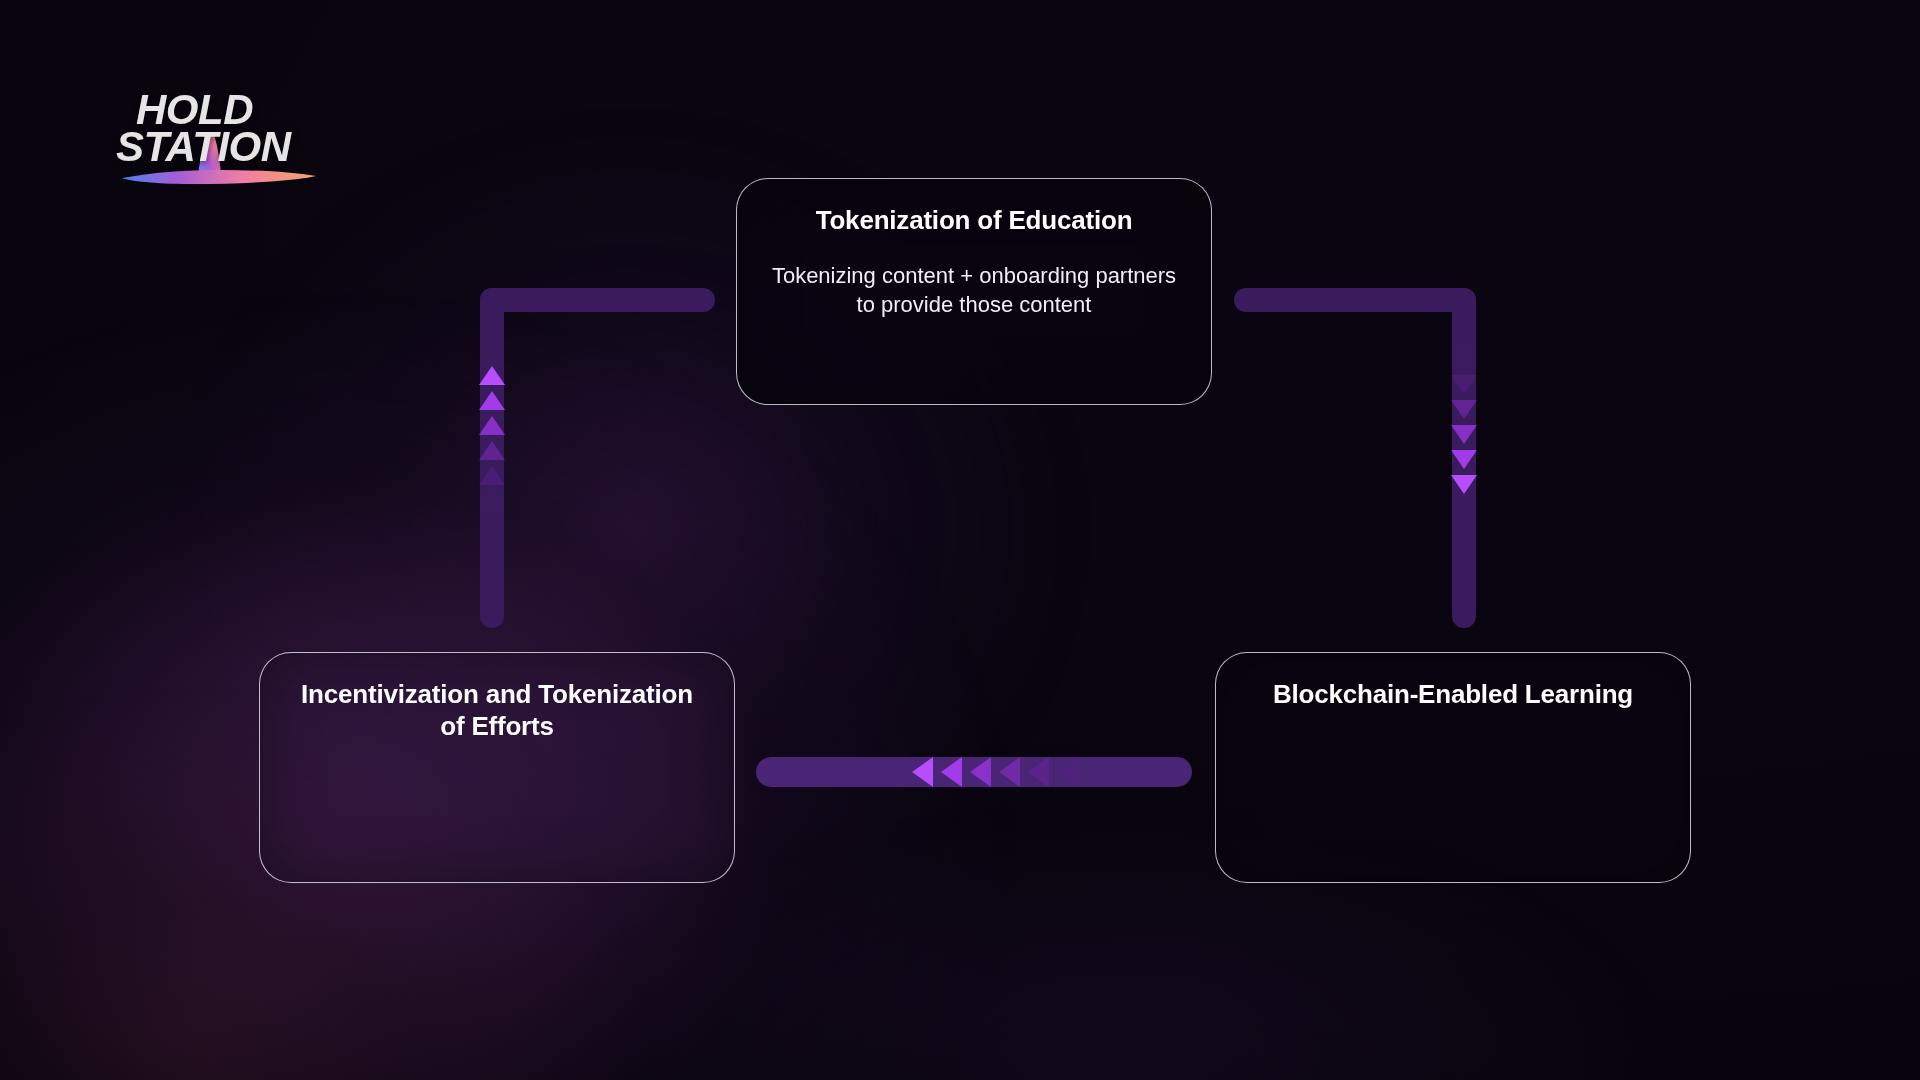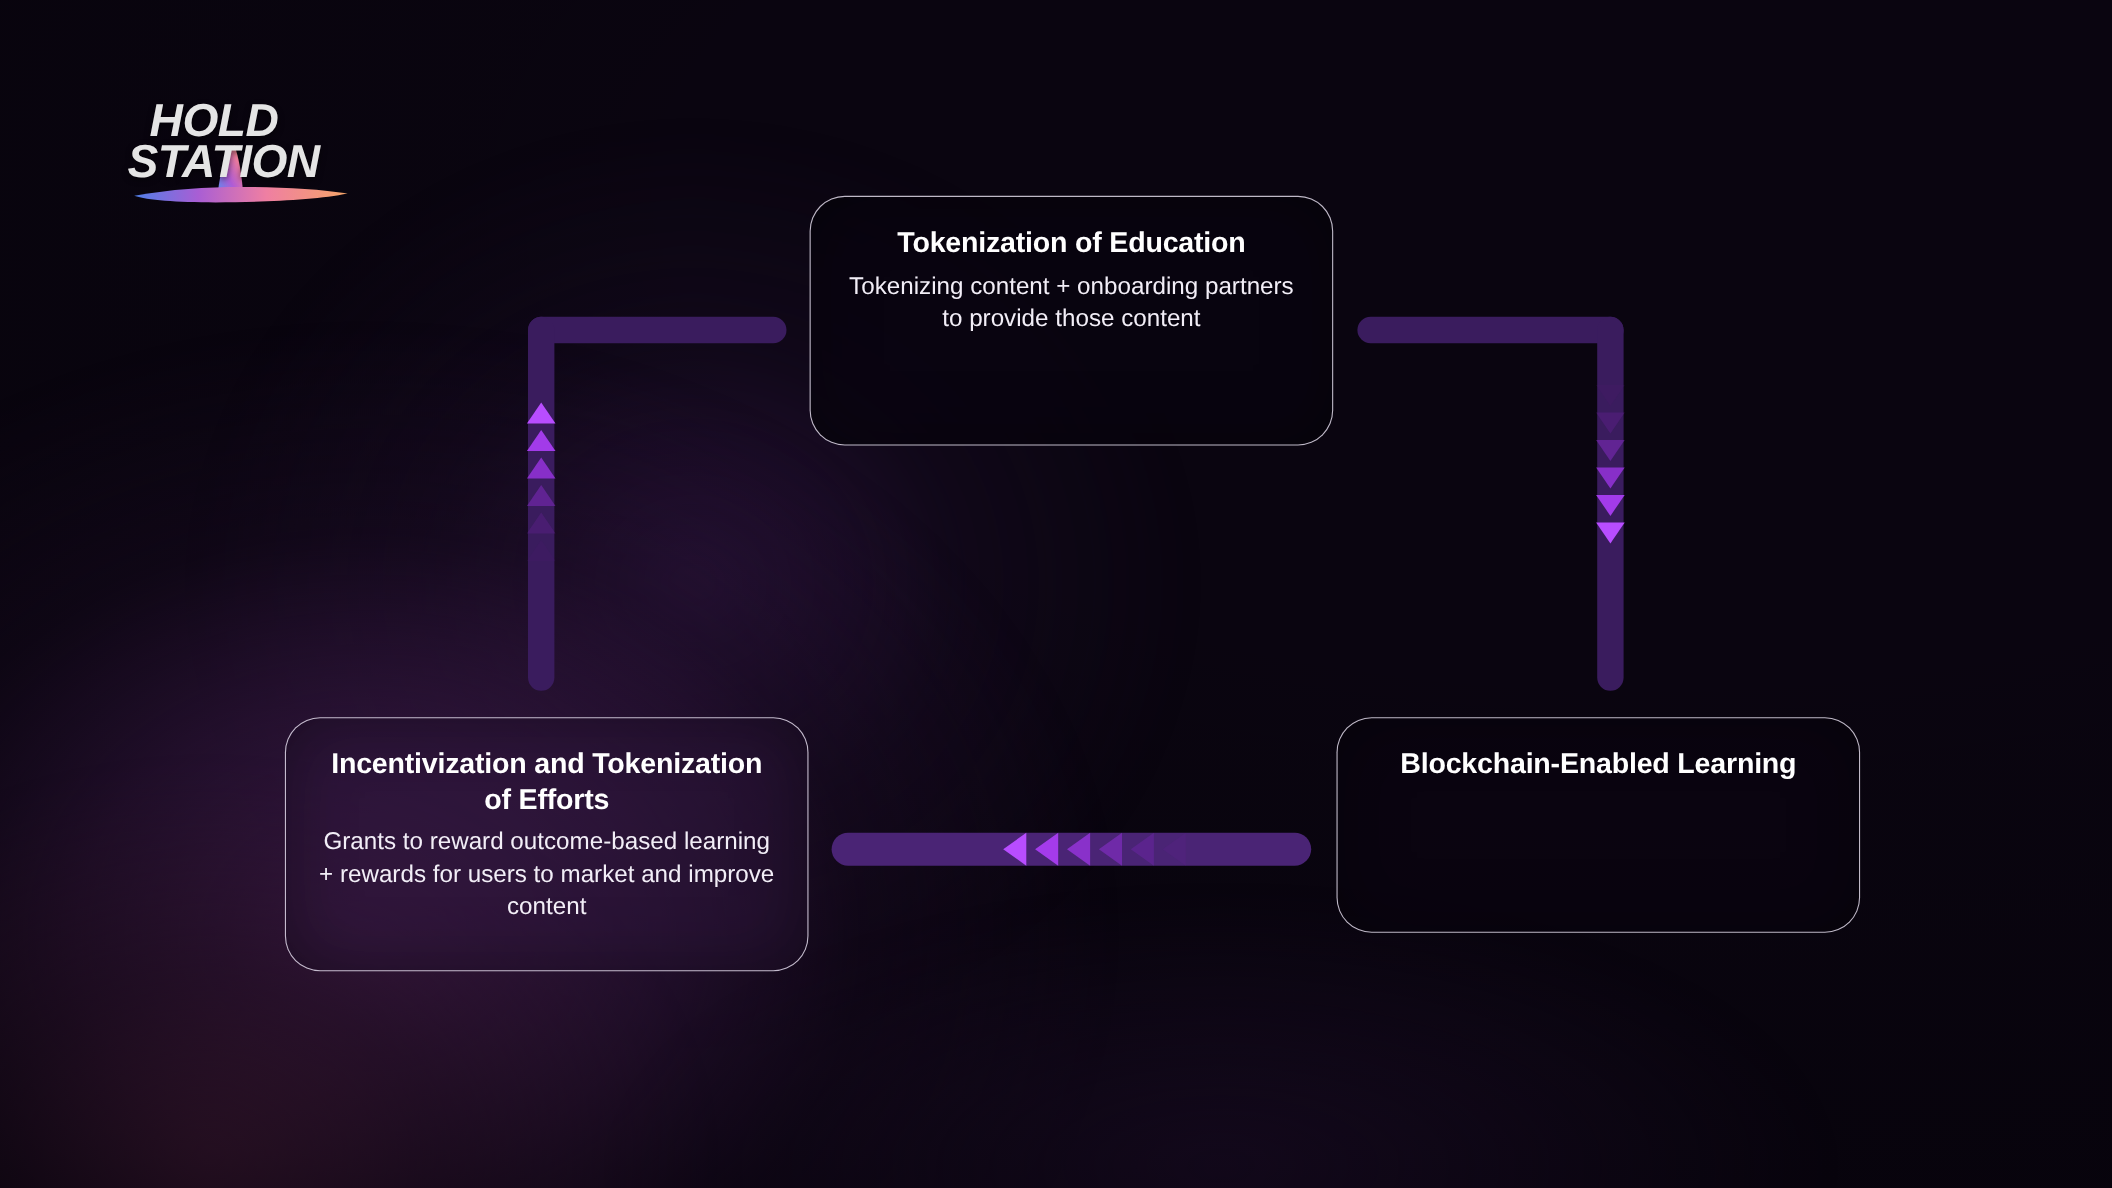--- a/index.html
+++ b/index.html
@@ -80,36 +80,36 @@
     text-align:center;
     box-shadow:inset 0 0 60px rgba(0,0,0,0.35);
   }
   .card-title{
     font-size:26px; font-weight:bold;
     color:#ffffff;
     line-height:1.22;
     letter-spacing:-0.2px;
   }
   .card-desc{
-    margin-top:8px;
+    margin-top:24px;
     font-size:22px; font-weight:400;
     color:#f2eef7;
     line-height:1.33;
   }
 
   #card-top{
     left:736px; top:178px; width:476px; height:227px;
     background:rgba(9,4,15,0.72);
   }
   #card-left{
     left:259px; top:652px; width:476px; height:231px;
     background:rgba(47,24,62,0.42);
   }
   #card-right{
-    left:1215px; top:652px; width:476px; height:196px;
+    left:1215px; top:652px; width:476px; height:231px;
     background:rgba(10,5,17,0.66);
   }
 
   
   .conn{ position:absolute; }
 
   .track{
     position:absolute;
     background:#3a1c5e;
     border-radius:999px;
@@ -221,20 +221,19 @@
     </div>
   </div>
 
   <div class="card" id="card-top">
     <div class="card-title">Tokenization of Education</div>
     <div class="card-desc">Tokenizing content + onboarding partners to provide those content</div>
   </div>
 
   <div class="card" id="card-left">
     <div class="card-title">Incentivization and Tokenization of Efforts</div>
-    <div class="card-desc">Grants to reward outcome-based learning + rewards for users to market and improve content</div>
   </div>
 
   <div class="card" id="card-right">
     <div class="card-title">Blockchain-Enabled Learning</div>
   </div>
 
 </div>
 
 </body></html>

